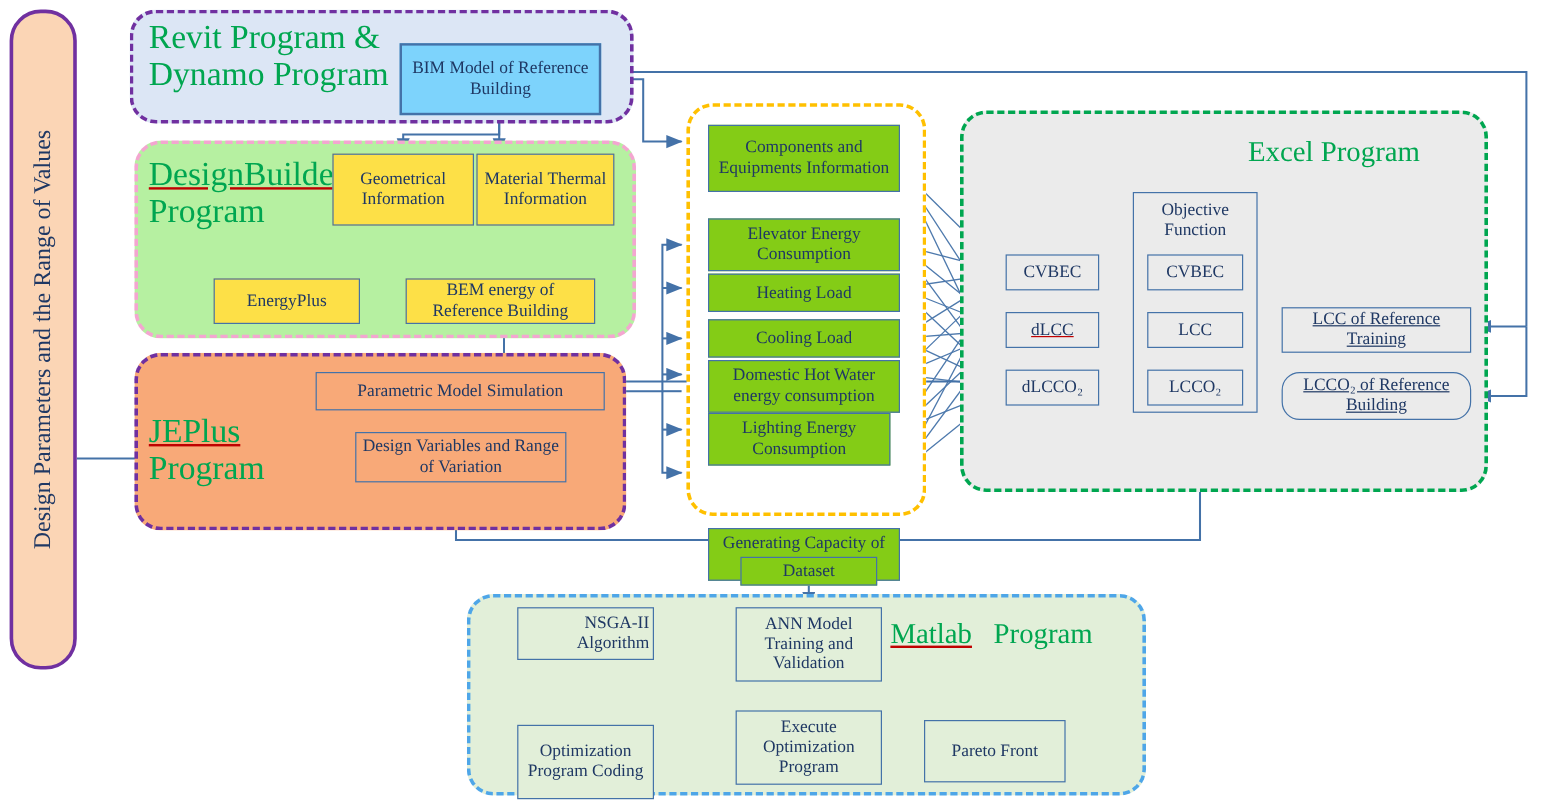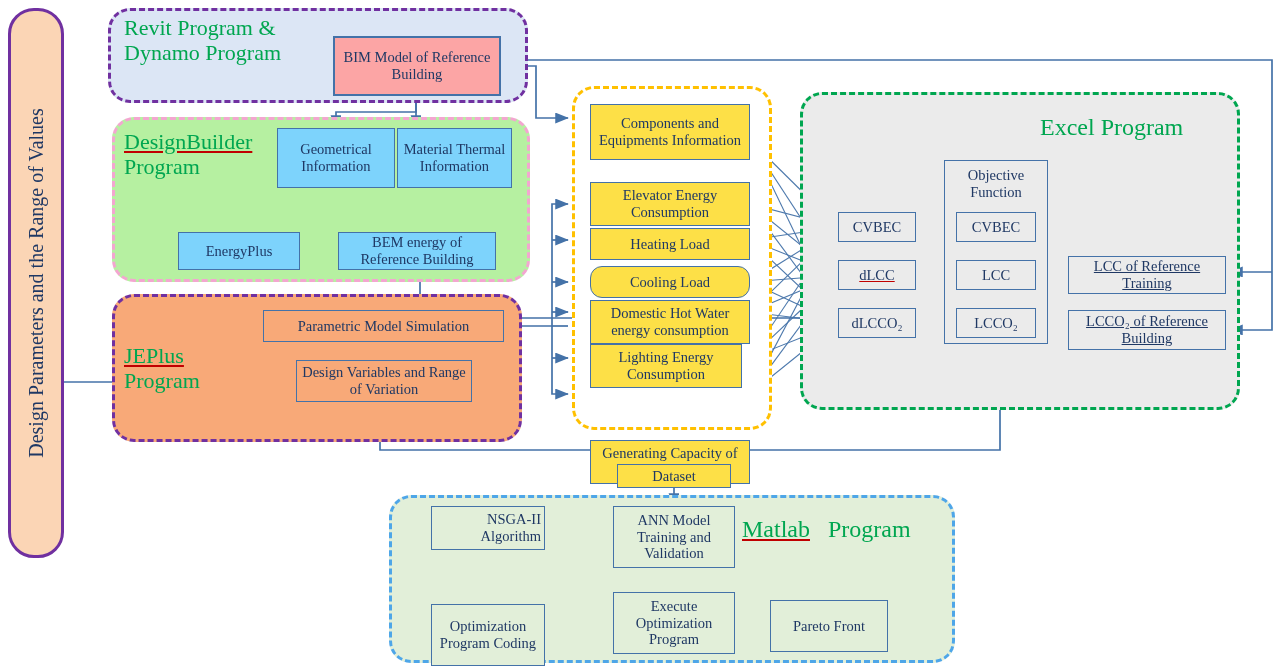--- a/index.html
+++ b/index.html
@@ -67,51 +67,51 @@
   .c-matlab {
     left: 389px; top: 495px; width: 566px; height: 168px;
     background: #e2efd9;
     border: 3px dashed #4ea6e8;
     border-radius: 22px;
   }
   
   .ctitle {
     position: absolute;
     color: #00a650;
-    font-size: 22px;
+    font-size: 28px;
     line-height: 1.12;
     text-align: left;
   }
   .t-revit { left: 124px; top: 16px; width: 200px; }
   .t-designbuilder { left: 124px; top: 130px; width: 170px; }
   .t-designbuilder .w1 { text-decoration: underline; text-decoration-color: #c00000; }
   .t-jeplus { left: 124px; top: 344px; width: 150px; }
   .t-jeplus .w1 { text-decoration: underline; text-decoration-color: #c00000; }
   .t-excel { left: 1040px; top: 114px; font-size: 24px; }
   .t-matlab { left: 742px; top: 516px; font-size: 24px; }
   .t-matlab .w1 { text-decoration: underline; text-decoration-color: #c00000; }
   
   .node {
     position: absolute;
     box-sizing: border-box;
-    background: #fde047;
+    background: #84cc16;
     border: 1.6px solid #4472a8;
     display: flex;
     align-items: center;
     justify-content: center;
     text-align: center;
     color: #1f3864;
     font-size: 14.5px;
     line-height: 1.14;
     padding: 1px 3px;
   }
   .node.gray { background: #ebebeb; }
   .node.orange { background: #f8a978; }
-  .node.green { background: #7dd3fc; }
-  .node.blue { background: #fca5a5; }
+  .node.green { background: #fde047; }
+  .node.blue { background: #7dd3fc; }
   .node.ltgreen { background: #e2efd9; }
   .node.thick { border-width: 2px; }
   .node.ul { text-decoration: underline; }
   .u-red { text-decoration: underline; text-decoration-color: #c00000; }
   svg.wires {
     position: absolute;
     left: 0; top: 0;
     width: 1287px; height: 669px;
     pointer-events: none;
   }
@@ -259,38 +259,38 @@
 
   <div class="node green" style="left:338px; top:232px; width:158px; height:38px;">BEM energy of Reference Building</div>
 
   <div class="node orange" style="left:263px; top:310px; width:241px; height:32px;">Parametric Model Simulation</div>
 
   <div class="node orange" style="left:296px; top:360px; width:176px; height:42px;">Design Variables and Range of Variation</div>
 
   <div class="node" style="left:590px; top:104px; width:160px; height:56px;">Components and Equipments Information</div>
   <div class="node" style="left:590px; top:182px; width:160px; height:44px;">Elevator Energy Consumption</div>
   <div class="node" style="left:590px; top:228px; width:160px; height:32px;">Heating Load</div>
-  <div class="node" style="left:590px; top:266px; width:160px; height:32px;border-radius:12px;">Cooling Load</div>
+  <div class="node" style="left:590px; top:266px; width:160px; height:32px;">Cooling Load</div>
   <div class="node" style="left:590px; top:300px; width:160px; height:44px;">Domestic Hot Water energy consumption</div>
   <div class="node" style="left:590px; top:344px; width:152px; height:44px;">Lighting Energy Consumption</div>
   <div class="node" style="left:590px; top:392px; width:160px; height:44px;margin-top:48px;">Generating Capacity of BAPV System</div>
 
   <div class="node gray" style="left:838px; top:212px; width:78px; height:30px;">CVBEC</div>
   <div class="node gray u-red" style="left:838px; top:260px; width:78px; height:30px;">dLCC</div>
   <div class="node gray" style="left:838px; top:308px; width:78px; height:30px;">dLCCO₂</div>
 
   <div class="node gray" style="left:944px; top:160px; width:104px; height:184px; align-items:flex-start; padding-top:6px;">
     <span>Objective Function</span>
   </div>
   <div class="node gray" style="left:956px; top:212px; width:80px; height:30px;">CVBEC</div>
   <div class="node gray" style="left:956px; top:260px; width:80px; height:30px;">LCC</div>
   <div class="node gray" style="left:956px; top:308px; width:80px; height:30px;">LCCO₂</div>
 
   <div class="node gray ul" style="left:1068px; top:256px; width:158px; height:38px;">LCC of Reference Training</div>
-  <div class="node gray ul" style="left:1068px; top:310px; width:158px; height:40px;">LCCO₂ of Reference Building</div>
+  <div class="node gray ul" style="left:1068px; top:310px; width:158px; height:40px;border-radius:15px;">LCCO₂ of Reference Building</div>
 
   <div class="node" style="left:617px; top:464px; width:114px; height:24px;">Dataset</div>
 
   <div class="node ltgreen" style="left:431px; top:506px; width:114px; height:44px;text-align:right;">NSGA-II Algorithm</div>
   <div class="node ltgreen" style="left:613px; top:506px; width:122px; height:62px;">ANN Model Training and Validation</div>
   <div class="node ltgreen" style="left:431px; top:604px; width:114px; height:62px;">Optimization Program Coding</div>
   <div class="node ltgreen" style="left:613px; top:592px; width:122px; height:62px;">Execute Optimization Program</div>
   <div class="node ltgreen" style="left:770px; top:600px; width:118px; height:52px;">Pareto Front</div>
 
 </div>

